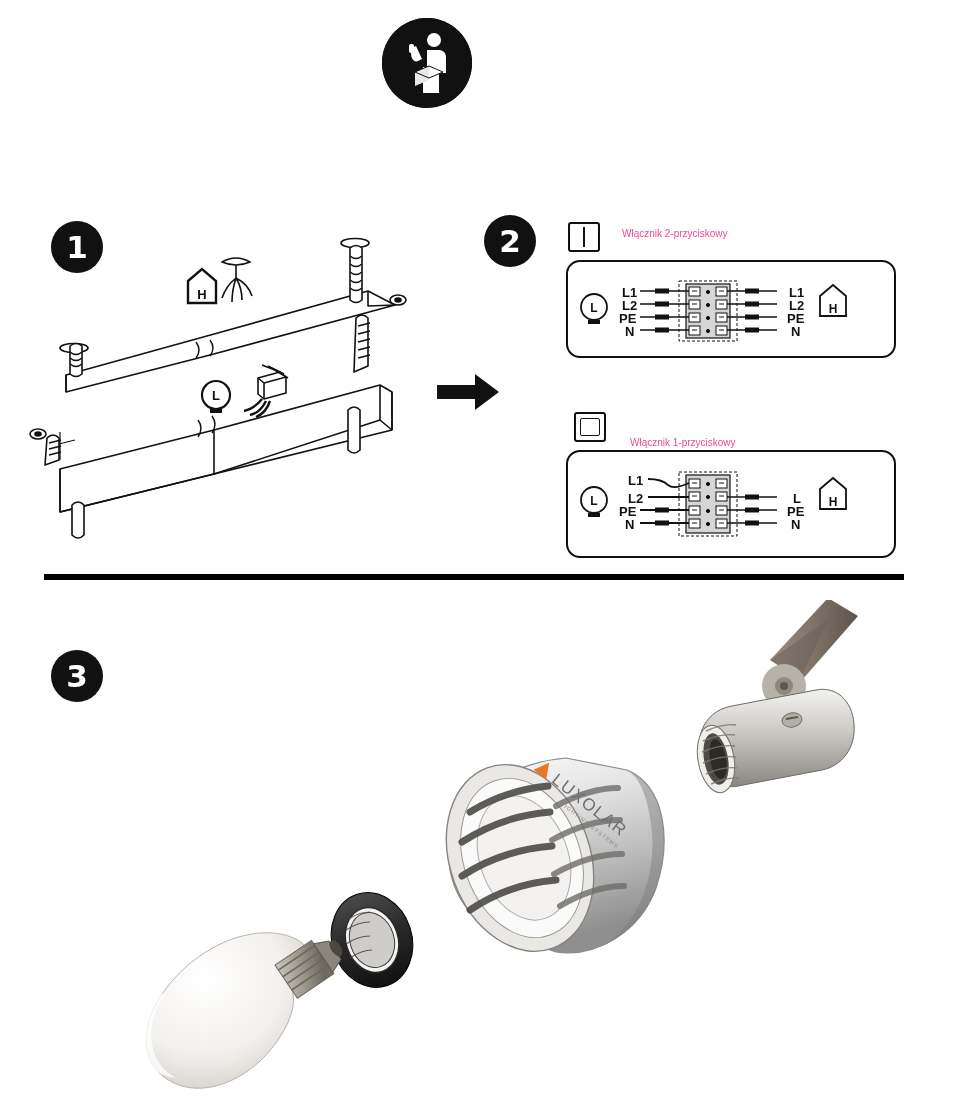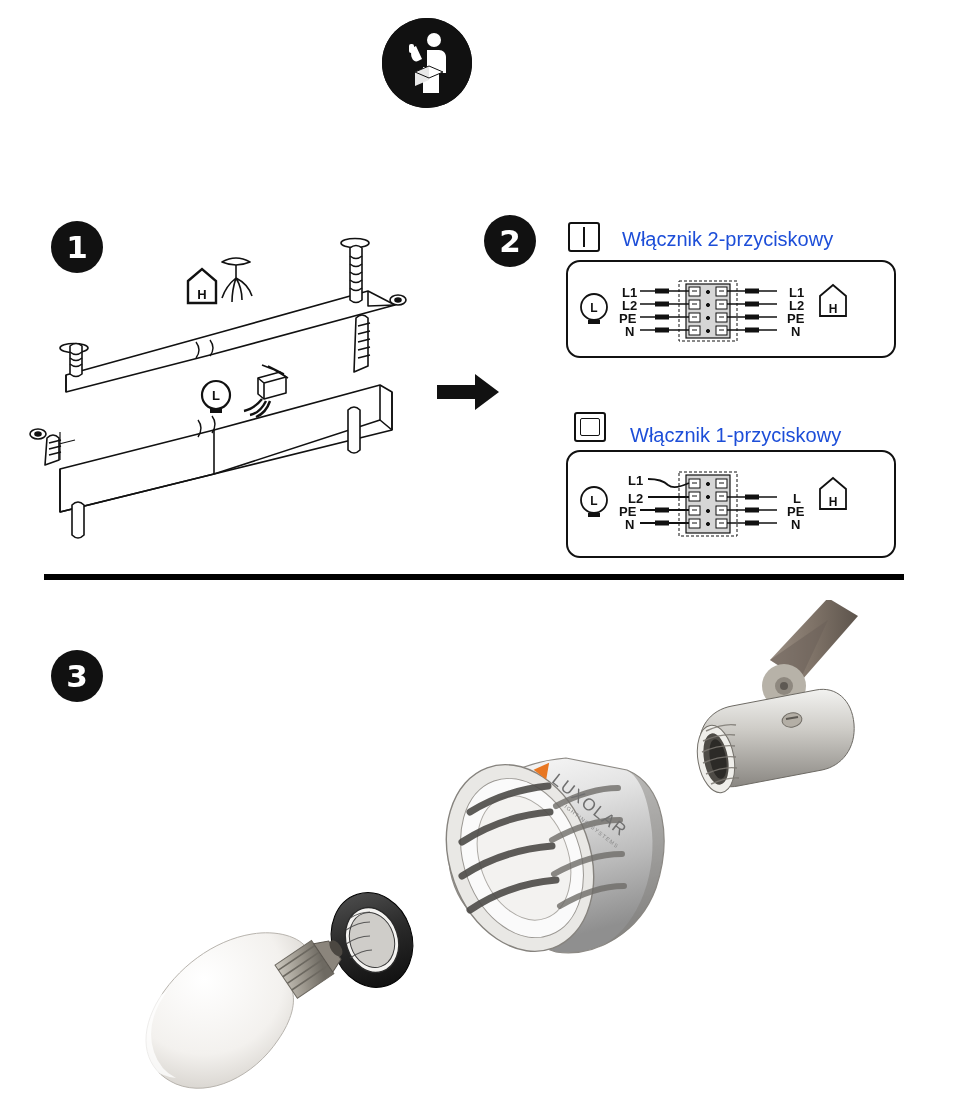--- a/index.html
+++ b/index.html
@@ -67,26 +67,26 @@
     left: 44px;
     top: 574px;
     width: 860px;
     height: 6px;
     background: #000;
   }
 
   
   .switch-label {
     position: absolute;
-    font-size: 20px;
-    color: #1d4ed8;
+    font-size: 10px;
+    color: #ec4899;
     white-space: nowrap;
   }
   #sw2-label { left: 622px; top: 228px; }
-  #sw1-label { left: 630px; top: 424px; }
+  #sw1-label { left: 630px; top: 437px; }
 
   .switch-icon {
     position: absolute;
     width: 32px;
     height: 30px;
     border: 2px solid #111;
     border-radius: 3px;
     background: #fff;
     box-sizing: border-box;
   }

